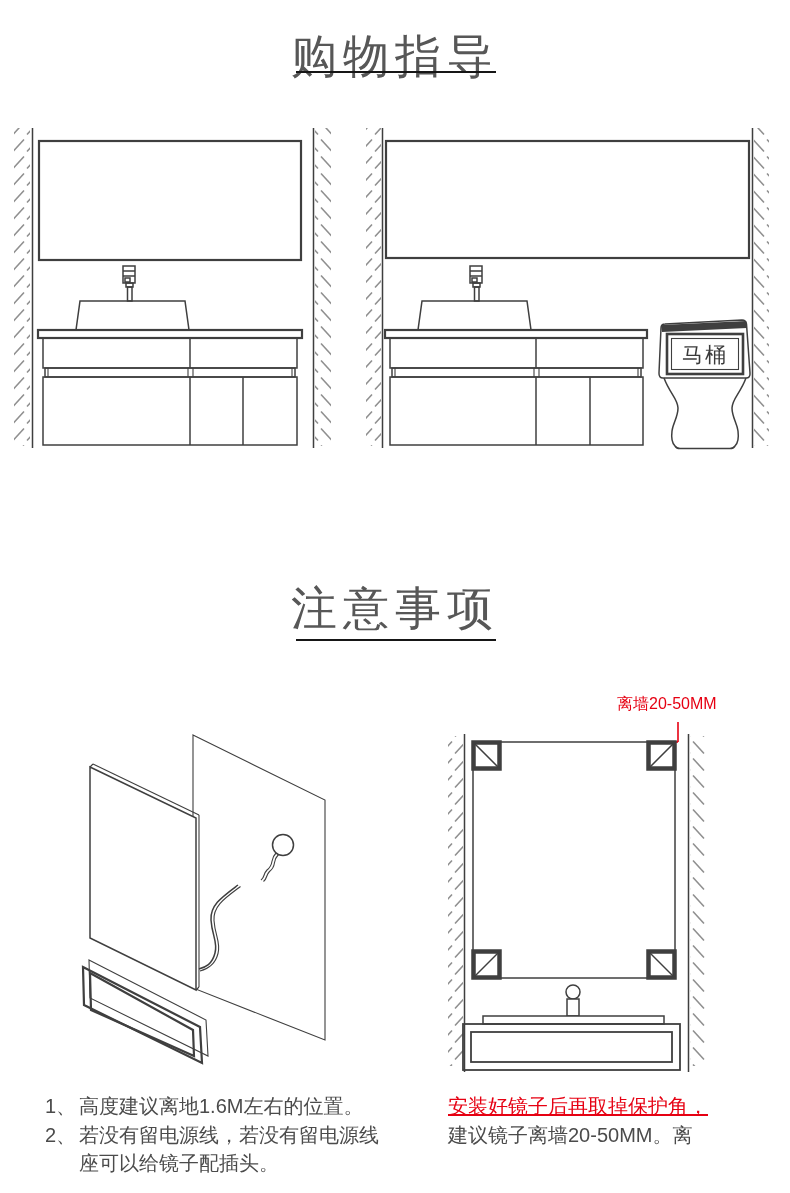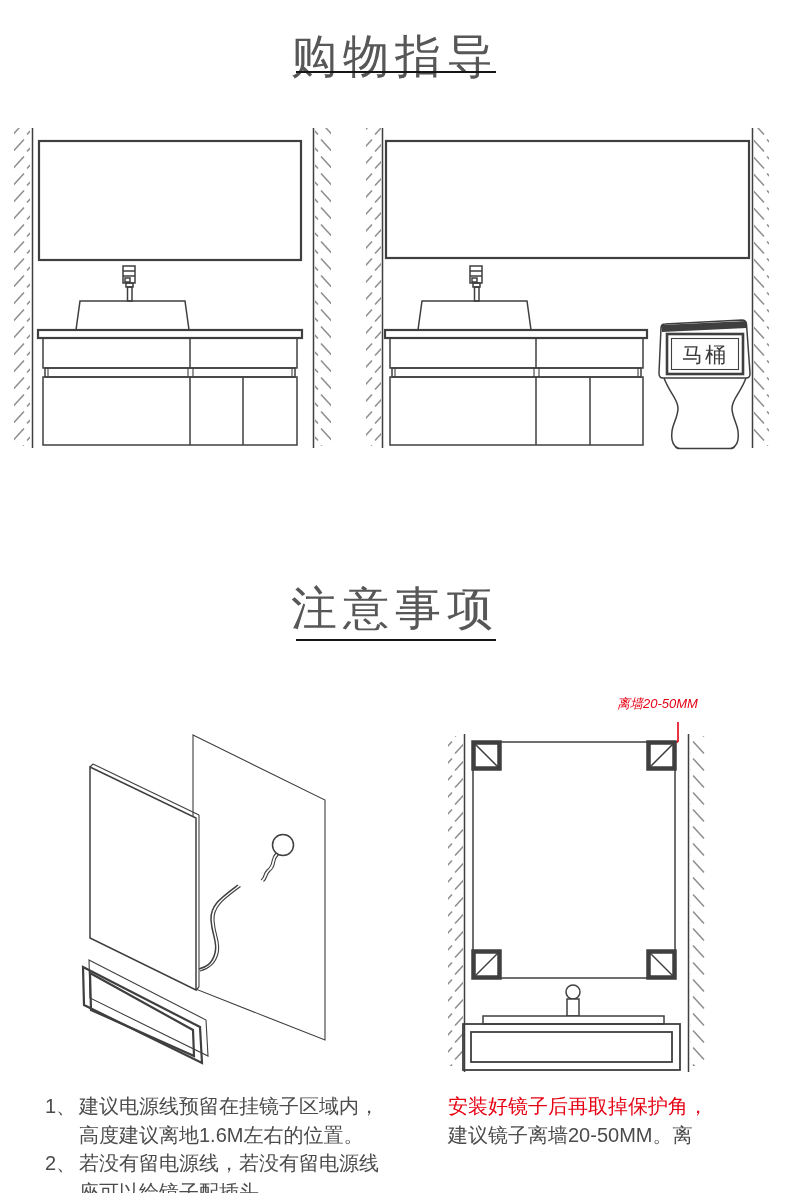--- a/index.html
+++ b/index.html
@@ -11,28 +11,28 @@
   .svgbox{position:absolute;}
   .ln{stroke:var(--c-line);fill:none;stroke-width:1.5;}
   .ln2{stroke:var(--c-line);fill:none;stroke-width:2.2;}
   .lnthin{stroke:var(--c-line);fill:none;stroke-width:1.1;}
   .lncorner{stroke:var(--c-line);fill:#fff;stroke-width:4.5;}
   .fillw{fill:#fff;}
   .darkfill{fill:var(--c-line);stroke:none;}
   .hln{stroke:var(--c-hatch);stroke-width:1.6;}
   .redln{stroke:var(--c-red);fill:none;stroke-width:1.6;}
   .toilet-label{font-size:21px;fill:#3a3a3a;letter-spacing:2px;}
-  .wall-gap{position:absolute;left:617px;top:693px;color:var(--c-red);font-size:13px;line-height:22px;font-style:italic;}
+  .wall-gap{position:absolute;left:617px;top:693px;color:var(--c-red);font-size:16px;line-height:22px;}
   .notes{position:absolute;top:1092px;color:var(--c-text);font-size:20px;line-height:28.5px;}
   .notes-left{left:45px;width:370px;}
   .notes-right{left:448px;width:300px;}
   .note-item{display:flex;}
   .note-num{flex:0 0 34px;}
   .note-line{display:block;}
-  .red-text{color:var(--c-red);}
+  .red-text{color:var(--c-red);text-decoration:underline;}
 </style>
 </head>
 <body>
 
 <div class="page">
 
   <h1 class="sec-title" style="top:0px;">购物指导</h1>
   <div class="rule" style="top:71px;"></div>
 
   <svg class="svgbox" style="left:12px;top:120px;" width="320" height="334" viewBox="0 0 320 334">
@@ -197,21 +197,20 @@
     <g>
       <rect class="ln" x="23" y="302" width="217" height="46" style="stroke-width:1.8;"></rect>
       <rect class="ln" x="31" y="310" width="201" height="30" style="stroke-width:1.8;"></rect>
     </g>
   </svg>
 
   <div class="notes notes-left">
     <div class="note-item">
       <span class="note-num">1、</span>
       <span>
-        <span class="note-line">建议电源线预留在挂镜子区域内，</span>
         <span class="note-line">高度建议离地1.6M左右的位置。</span>
       </span>
     </div>
     <div class="note-item">
       <span class="note-num">2、</span>
       <span>
         <span class="note-line">若没有留电源线，若没有留电源线</span>
         <span class="note-line">座可以给镜子配插头。</span>
       </span>
     </div>

